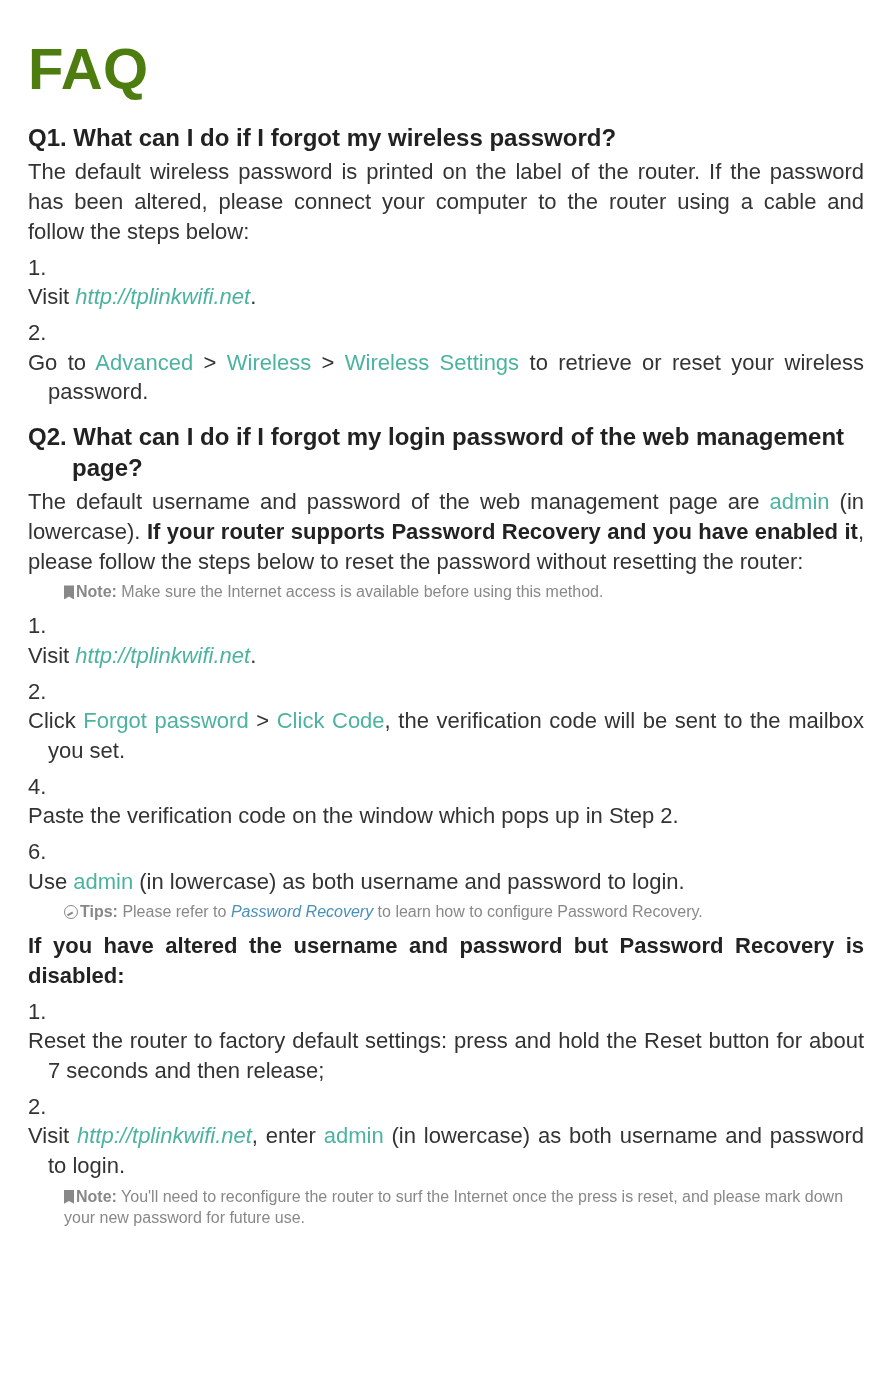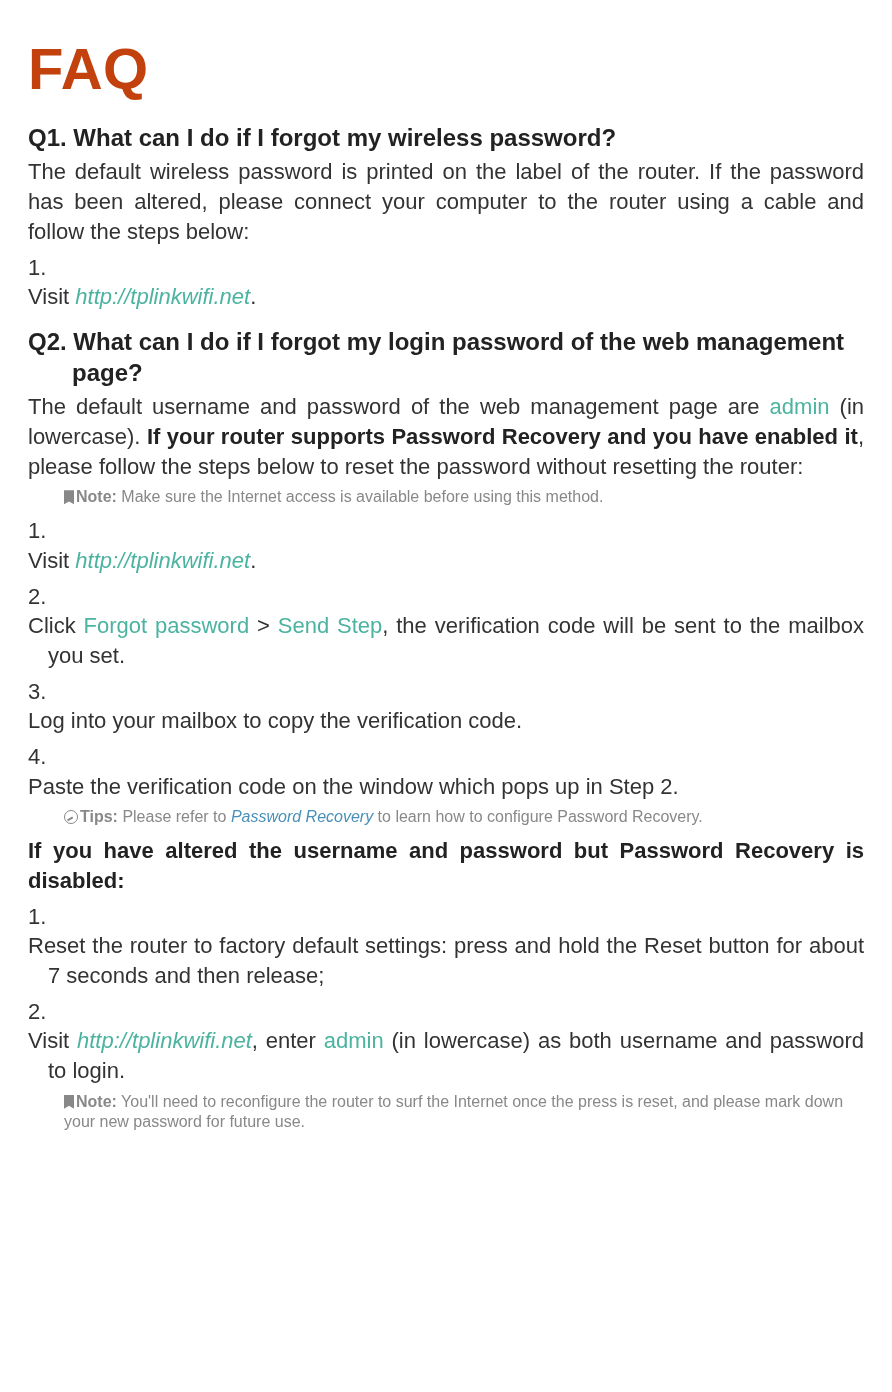--- a/index.html
+++ b/index.html
@@ -7,21 +7,21 @@
     margin: 0;
     padding: 30px 28px 40px 28px;
     color: #333;
     font-size: 22px;
     line-height: 1.35;
     width: 892px;
     box-sizing: border-box;
     background: #fff;
   }
   .faq-title {
-    color: #c2410c;
+    color: #4d7c0f;
     font-size: 58px;
     font-weight: 700;
     margin: 0 0 10px 0;
     letter-spacing: 0.5px;
   }
   .q-heading {
     font-weight: 700;
     font-size: 24px;
     color: #222;
     margin: 14px 0 4px 0;
@@ -51,43 +51,46 @@
 
 <h1 class="faq-title">FAQ</h1>
 
 <div class="q-heading">Q1. What can I do if I forgot my wireless password?</div>
 <p class="justify">The default wireless password is printed on the label of the router. If the password has been altered, please connect your computer to the router using a cable and follow the steps below:</p>
 
 <ol class="num-list">
   <li data-num="1">
       <span class="li-wrap"><span>Visit </span><span class="link">http://tplinkwifi.net</span><span>.</span></span>
     </li>
+  <li data-num="2">
+      <span class="li-wrap"><span>Go to </span><span class="ui">Advanced</span><span> &gt; </span><span class="ui">Wireless</span><span> &gt; </span><span class="ui">Wireless Settings</span><span> to retrieve or reset your wireless password.</span></span>
+    </li>
 </ol>
 
 <div class="q-heading">
   <span>Q2. What can I do if I forgot my login password of the web management</span><br>
   <span class="q2-indent">page?</span>
 </div>
 
 <p class="justify"><span>The default username and password of the web management page are </span><span class="admin">admin</span><span> (in lowercase). </span><span class="bold">If your router supports Password Recovery and you have enabled it</span><span>, please follow the steps below to reset the password without resetting the router:</span></p>
 
 <div class="note-line"><span class="note-icon"></span><span class="note-label">Note:</span><span> Make sure the Internet access is available before using this method.</span></div>
 
 <ol class="num-list">
   <li data-num="1">
       <span class="li-wrap"><span>Visit </span><span class="link">http://tplinkwifi.net</span><span>.</span></span>
     </li>
   <li data-num="2">
-      <span class="li-wrap"><span>Click </span><span class="ui">Forgot password</span><span> &gt; </span><span class="ui">Send Step</span><span>, the verification code will be sent to the mailbox you set.</span></span>
-    </li>
-  <li data-num="3">
-      <span class="li-wrap">Log into your mailbox to copy the verification code.</span>
+      <span class="li-wrap"><span>Click </span><span class="ui">Forgot password</span><span> &gt; </span><span class="ui">Click Code</span><span>, the verification code will be sent to the mailbox you set.</span></span>
     </li>
   <li data-num="4">
       <span class="li-wrap">Paste the verification code on the window which pops up in Step 2.</span>
+    </li>
+  <li data-num="6">
+      <span class="li-wrap"><span>Use </span><span class="admin">admin</span><span> (in lowercase) as both username and password to login.</span></span>
     </li>
 </ol>
 
 <div class="tips-line"><span class="tips-icon"></span><span class="tips-label">Tips:</span><span> Please refer to </span><span class="tips-link">Password Recovery</span><span> to learn how to configure Password Recovery.</span></div>
 
 <p class="bold justify">If you have altered the username and password but Password Recovery is disabled:</p>
 
 <ol class="num-list">
   <li data-num="1">
       <span class="li-wrap">Reset the router to factory default settings: press and hold the Reset button for about 7 seconds and then release;</span>

